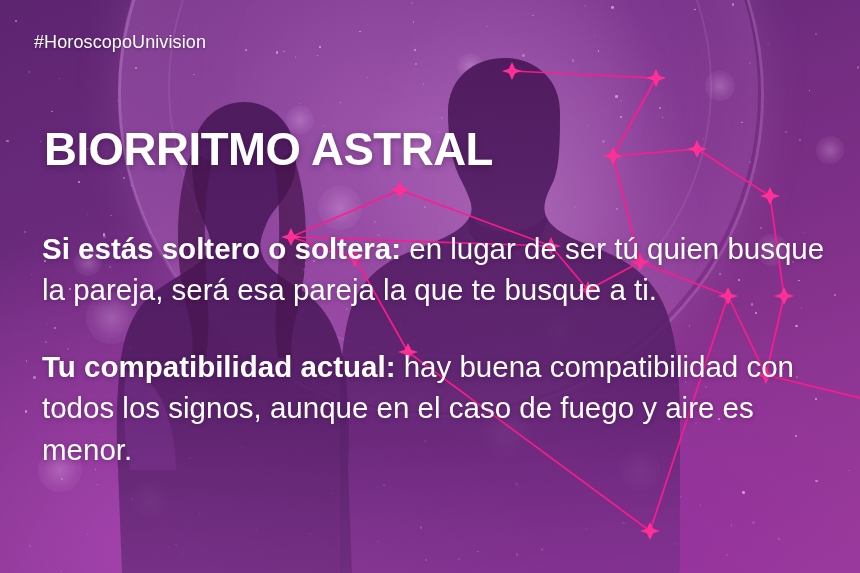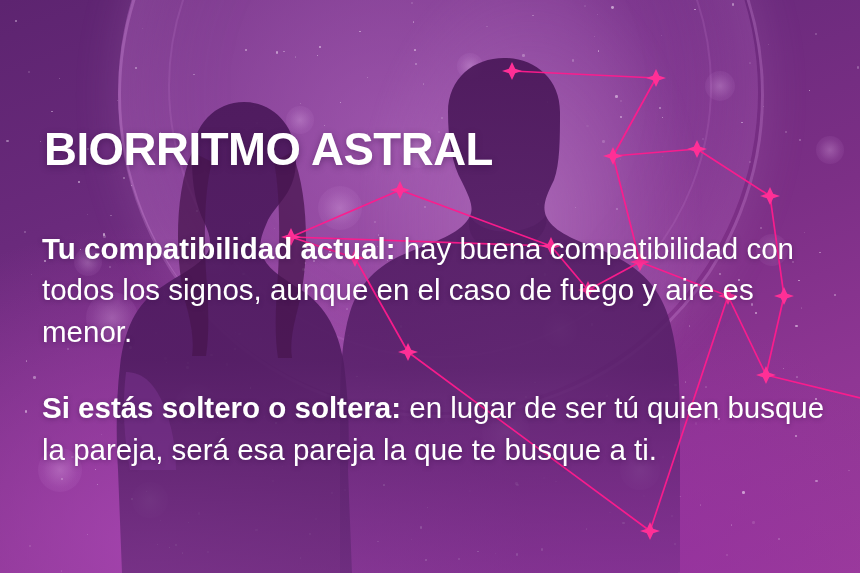--- a/index.html
+++ b/index.html
@@ -558,21 +558,22 @@
           <path d="M291,228 L294.2,234.8 L301,237 L294.2,239.2 L291,246 L287.8,239.2 L281,237 L287.8,234.8 Z"></path>
           <path d="M355,249 L358.2,255.8 L365,258 L358.2,260.2 L355,267 L351.8,260.2 L345,258 L351.8,255.8 Z"></path>
           <path d="M408,343 L411.2,349.8 L418,352 L411.2,354.2 L408,361 L404.8,354.2 L398,352 L404.8,349.8 Z"></path>
           <path d="M650,522 L653.2,528.8 L660,531 L653.2,533.2 L650,540 L646.8,533.2 L640,531 L646.8,528.8 Z"></path>
         </g>
       </g>
     </svg>
   </div>
 
   <div id="content">
+    <div id="hashtag">#HoroscopoUnivision</div>
     <h1 id="title">BIORRITMO ASTRAL</h1>
 
     <div id="body-copy">
+      <p class="para"><span class="lead">Si estás soltero o soltera:</span><span> en lugar de ser tú quien busque la pareja, será esa pareja la que te busque a ti.</span></p>
       <p class="para"><span class="lead">Tu compatibilidad actual:</span><span> hay buena compatibilidad con todos los signos, aunque en el caso de fuego y aire es menor.</span></p>
-      <p class="para"><span class="lead">Si estás soltero o soltera:</span><span> en lugar de ser tú quien busque la pareja, será esa pareja la que te busque a ti.</span></p>
     </div>
   </div>
 
 </div>
 
 </body></html>

